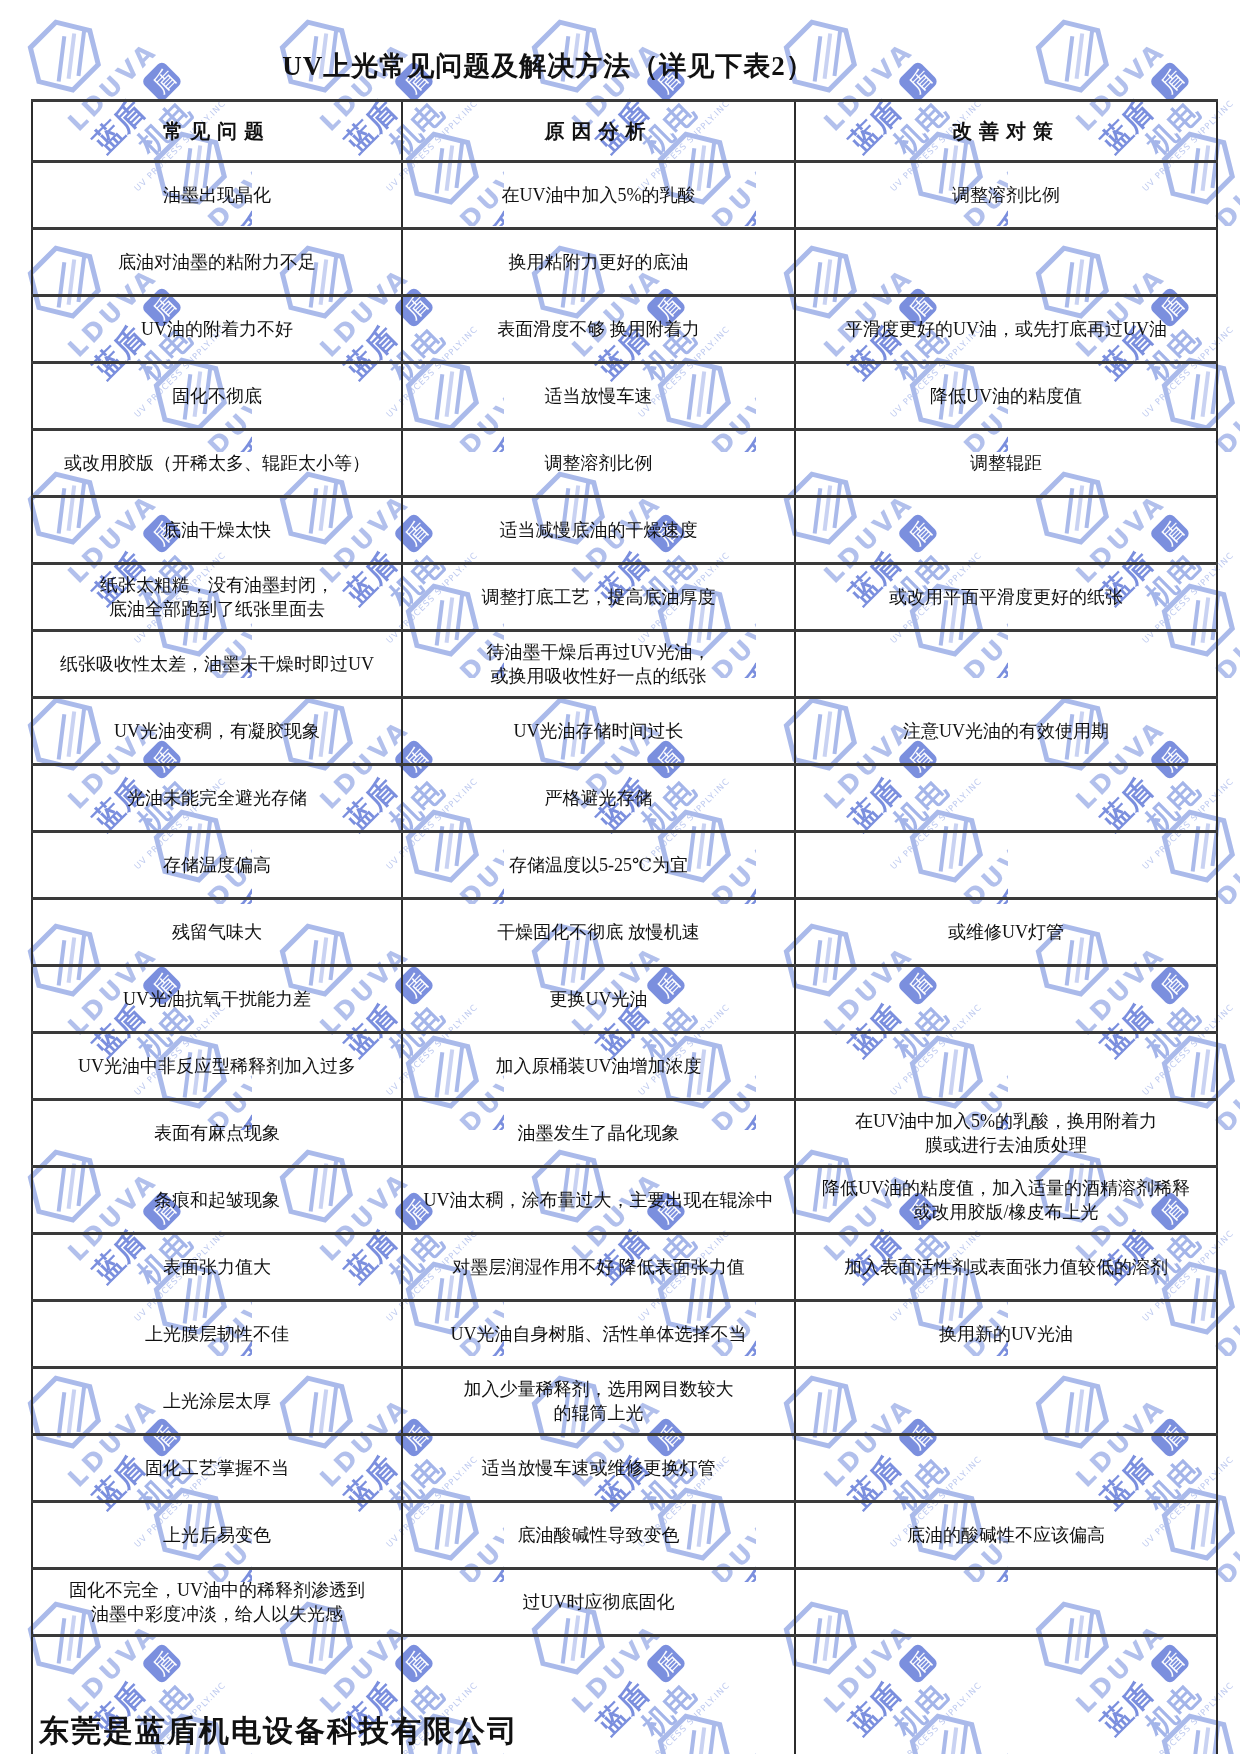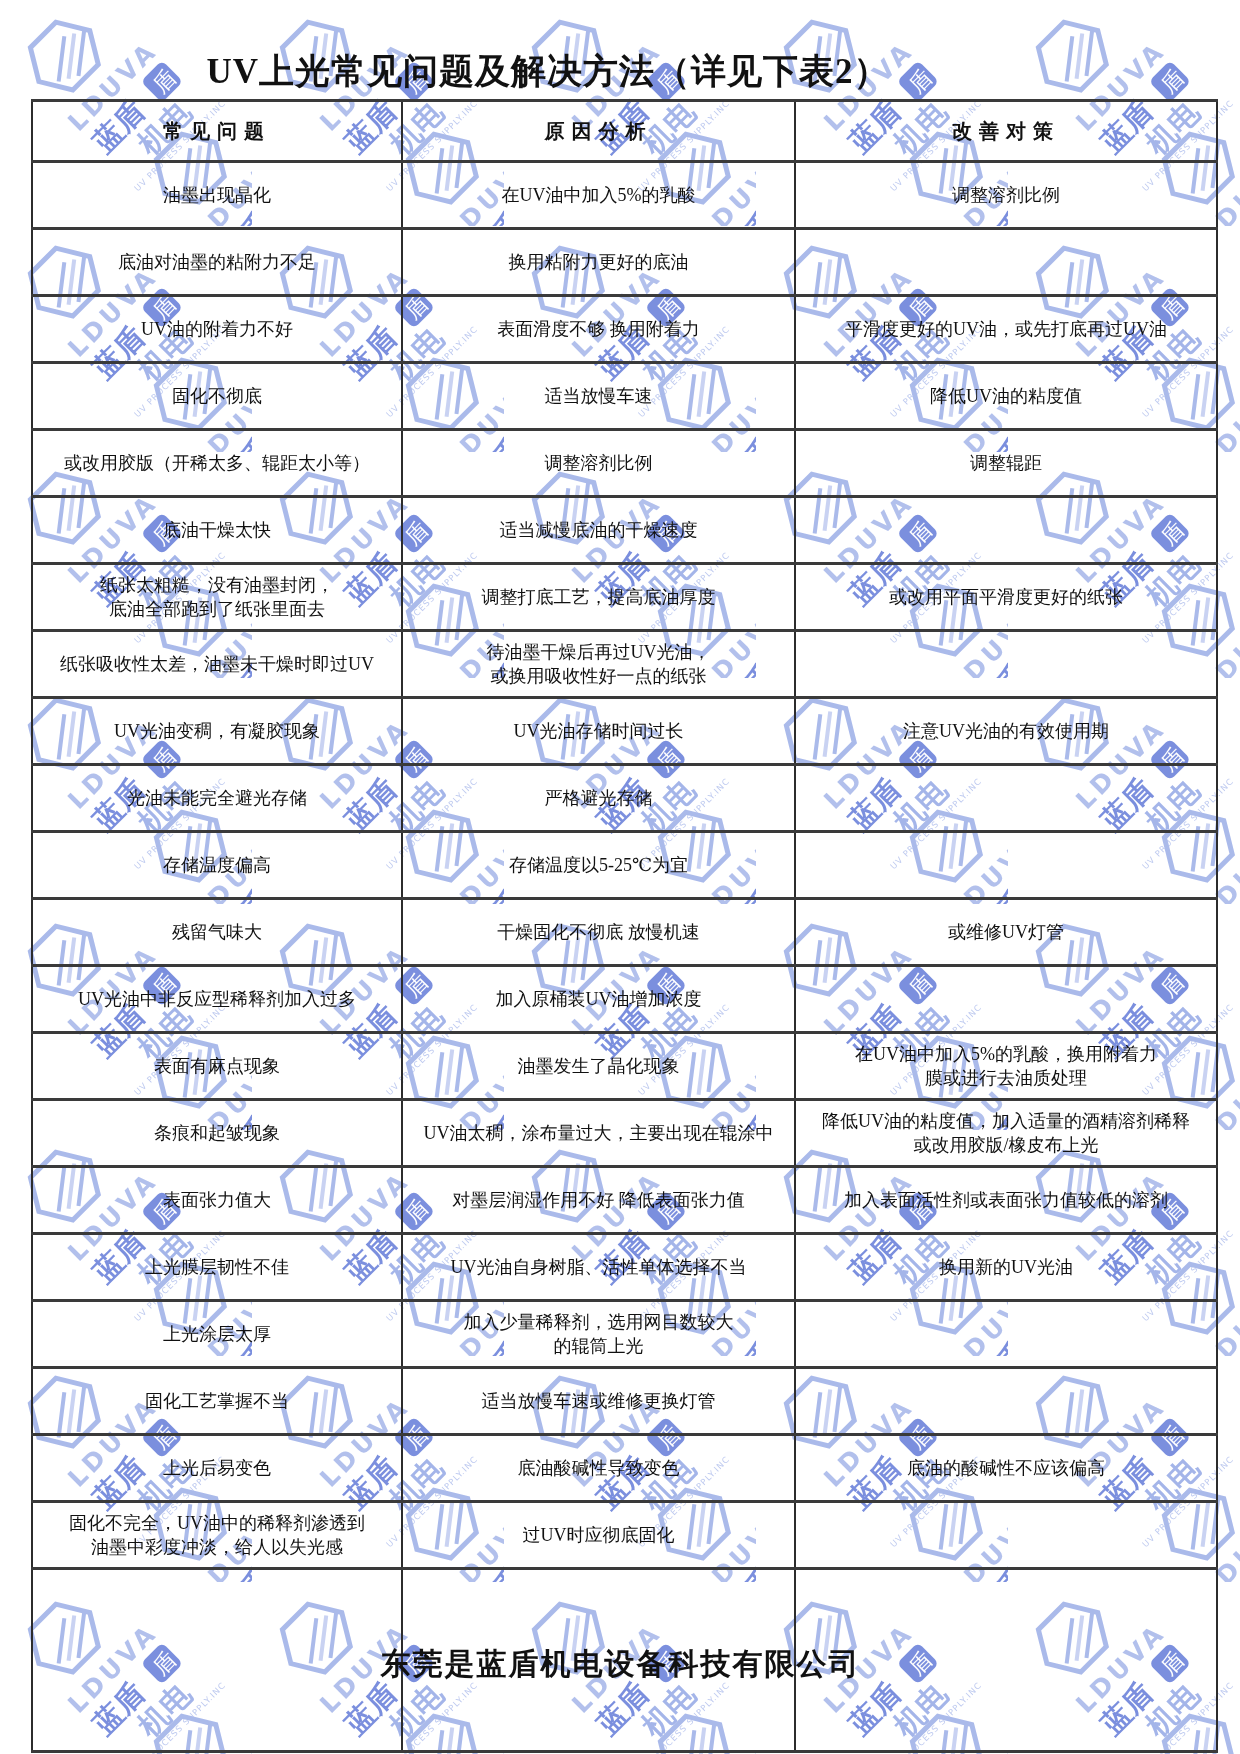--- a/index.html
+++ b/index.html
@@ -4,21 +4,21 @@
 <style>
   html,body{margin:0;padding:0;}
   body{
     width:1240px;height:1754px;position:relative;background:#ffffff;overflow:hidden;
     font-family:"Liberation Serif","DejaVu Serif",serif;color:#111;
   }
   .wm-layer{position:absolute;top:0;left:0;z-index:0;opacity:.8;}
   .content{position:absolute;top:0;left:0;width:1240px;height:1754px;z-index:1;}
   .page-title{
     position:absolute;top:48px;left:0;width:1096px;text-align:center;
-    font-size:35px;font-weight:bold;letter-spacing:1px;
+    font-size:27px;font-weight:bold;letter-spacing:1px;
   }
   table.main{
     position:absolute;top:99px;left:31px;width:1185px;
     border-collapse:collapse;table-layout:fixed;
     border:2px solid #2c2c2c;
   }
   table.main col.c1{width:370px;}
   table.main col.c2{width:393px;}
   table.main col.c3{width:422px;}
   table.main th{
@@ -35,21 +35,21 @@
   }
   td.footer-cell{
     height:182px;vertical-align:top;position:relative;white-space:normal;
     padding:0;text-align:left;
   }
   .v-line{position:absolute;top:0;bottom:0;width:2px;background:#2c2c2c;}
   .v-line.one{left:368px;}
   .v-line.two{left:761px;}
   .company-name{
     position:relative;z-index:2;margin-top:8px;padding-right:8px;
-    text-align:center;font-size:30px;font-weight:bold;letter-spacing:2px;
+    text-align:left;font-size:30px;font-weight:bold;letter-spacing:2px;
   }
 </style>
 </head>
 <body>
 
 <svg class="wm-layer" width="1240" height="1754" aria-hidden="true">
   <defs>
     <pattern id="wm" width="252" height="226" patternUnits="userSpaceOnUse">
       <g transform="translate(12,66) rotate(-45)" font-family="'DejaVu Sans',sans-serif">
         <path d="M26,0 L62,0 L80,30 L62,60 L26,60 L8,30 Z" fill="none" stroke="#96a9e6" stroke-width="5"></path>
@@ -154,20 +154,25 @@
           <td>存储温度偏高</td>
           <td>存储温度以5-25℃为宜</td>
           <td></td>
         </tr>
         <tr>
           <td>残留气味大</td>
           <td>干燥固化不彻底 放慢机速</td>
           <td>或维修UV灯管</td>
         </tr>
         <tr>
+          <td>UV光油抗氧干扰能力差</td>
+          <td>更换UV光油</td>
+          <td></td>
+        </tr>
+        <tr>
           <td>UV光油中非反应型稀释剂加入过多</td>
           <td>加入原桶装UV油增加浓度</td>
           <td></td>
         </tr>
         <tr>
           <td>表面有麻点现象</td>
           <td>油墨发生了晶化现象</td>
           <td>在UV油中加入5%的乳酸，换用附着力
 膜或进行去油质处理</td>
         </tr>

